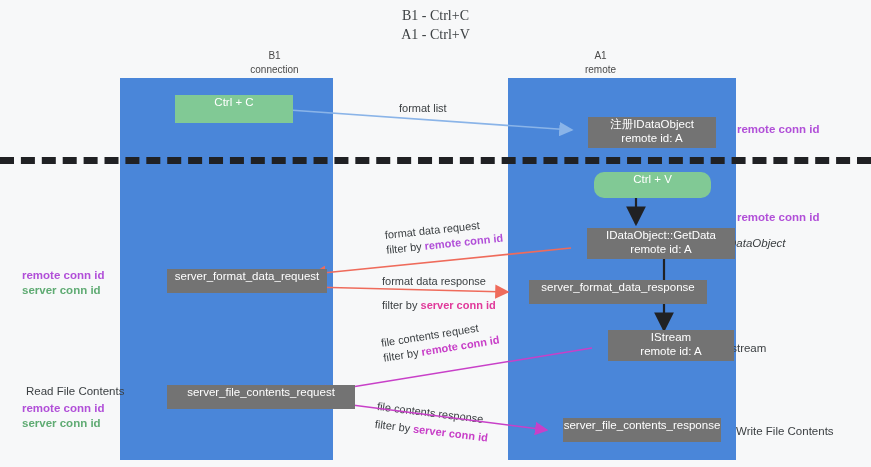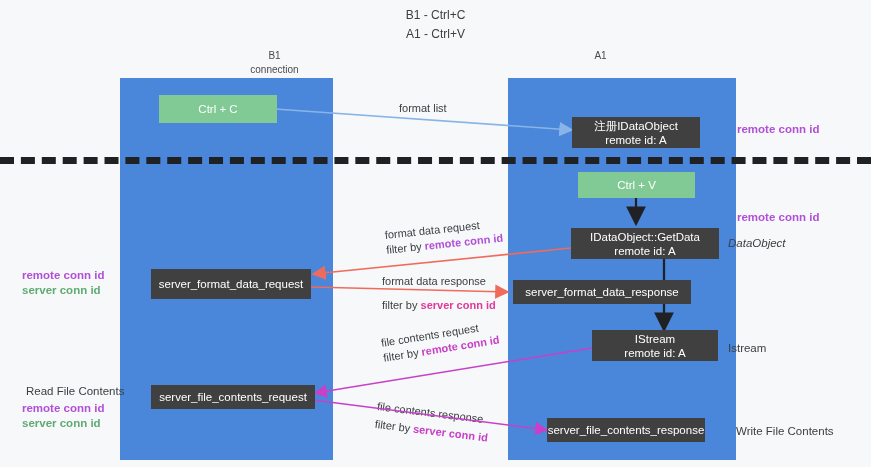--- a/index.html
+++ b/index.html
@@ -10,42 +10,43 @@
     color:#3c4043;
     overflow:hidden;
     position:relative;
   }
   #stage{position:absolute;inset:0;}
   .abs{position:absolute;}
 
   
   .title{
     left:0;top:6px;width:871px;text-align:center;
-    font-size:12px;line-height:19px;color:#3c4043;
+    font-size:14px;line-height:19px;color:#3c4043;font-family:Liberation Serif, serif;
   }
 
   
   .colhead{
     font-size:10px;line-height:14px;text-align:center;color:#4a4a4a;
   }
 
   
   .lane{background:#4a86d9;}
 
   
   .node{
     box-sizing:border-box;
     display:flex;flex-direction:column;
-    align-items:center;justify-content:center;
+    align-items:center;justify-content:flex-start;
     color:#ffffff;font-size:11.5px;line-height:14px;
     text-align:center;
     z-index:6;
+    margin-left:16px;
   }
   .node.green{background:#81c995;}
-  .node.orange{background:#404040;}
+  .node.orange{background:#737373;}
 
   
   .dashline{
     left:0;top:157px;width:871px;height:0;
     border-top:7px dashed #202124;
     z-index:8;
   }
   .sidelabel{font-size:11.5px;line-height:15px;}
   .purple{color:#b14fd8;font-weight:bold;}
   .green-t{color:#5fab73;font-weight:bold;}
@@ -72,20 +73,21 @@
     <div>B1 - Ctrl+C</div>
     <div>A1 - Ctrl+V</div>
   </div>
 
   <div class="abs colhead" style="left:157px;top:49px;width:235px;">
     <div>B1</div>
     <div>connection</div>
   </div>
   <div class="abs colhead" style="left:483px;top:49px;width:235px;">
     <div>A1</div>
+    <div>remote</div>
   </div>
 
   <div class="abs lane" style="left:120px;top:78px;width:213px;height:382px;"></div>
   <div class="abs lane" style="left:508px;top:78px;width:228px;height:382px;"></div>
 
   <svg class="edges">
     <defs>
       <marker id="ah-blue" markerWidth="9" markerHeight="9" refX="8" refY="4.5" orient="auto">
           <path d="M0,0 L9,4.5 L0,9 z" fill="#8ab4e8"></path>
         </marker>
@@ -117,43 +119,43 @@
 
   <div class="abs node green" style="left:159px;top:95px;width:118px;height:28px;">
     <span>Ctrl + C</span>
   </div>
 
   <div class="abs node orange" style="left:572px;top:117px;width:128px;height:31px;">
     <span>注册IDataObject</span>
     <span>remote id: A</span>
   </div>
 
-  <div class="abs node green" style="left:578px;top:172px;width:117px;height:26px;">
+  <div class="abs node green" style="left:578px;top:172px;width:117px;height:26px;border-radius:10px;">
     <span>Ctrl + V</span>
   </div>
 
   <div class="abs node orange" style="left:571px;top:228px;width:148px;height:31px;">
     <span>IDataObject::GetData</span>
     <span>remote id: A</span>
   </div>
 
-  <div class="abs node orange" style="left:151px;top:269px;width:160px;height:30px;">
+  <div class="abs node orange" style="left:151px;top:269px;width:160px;height:24px;">
     <span>server_format_data_request</span>
   </div>
 
   <div class="abs node orange" style="left:513px;top:280px;width:178px;height:24px;">
     <span>server_format_data_response</span>
   </div>
 
   <div class="abs node orange" style="left:592px;top:330px;width:126px;height:31px;">
     <span>IStream</span>
     <span>remote id: A</span>
   </div>
 
-  <div class="abs node orange" style="left:151px;top:385px;width:164px;height:24px;">
+  <div class="abs node orange" style="left:151px;top:385px;width:188px;height:24px;">
     <span>server_file_contents_request</span>
   </div>
 
   <div class="abs node orange" style="left:547px;top:418px;width:158px;height:24px;">
     <span>server_file_contents_response</span>
   </div>
 
   <div class="abs dashline"></div>
 
   <div class="abs arrlab" style="left:399px;top:101px;">format list</div>

